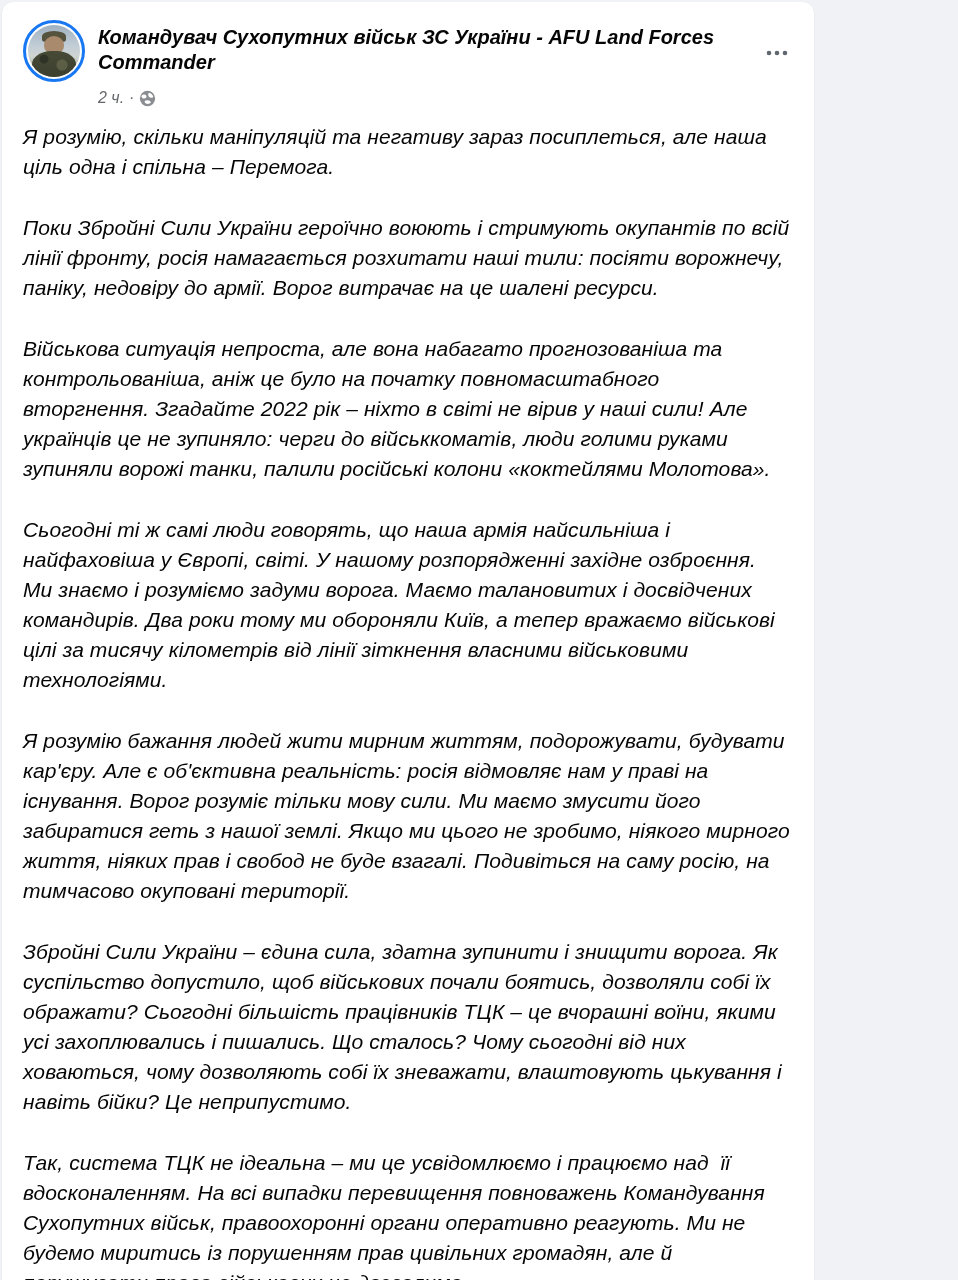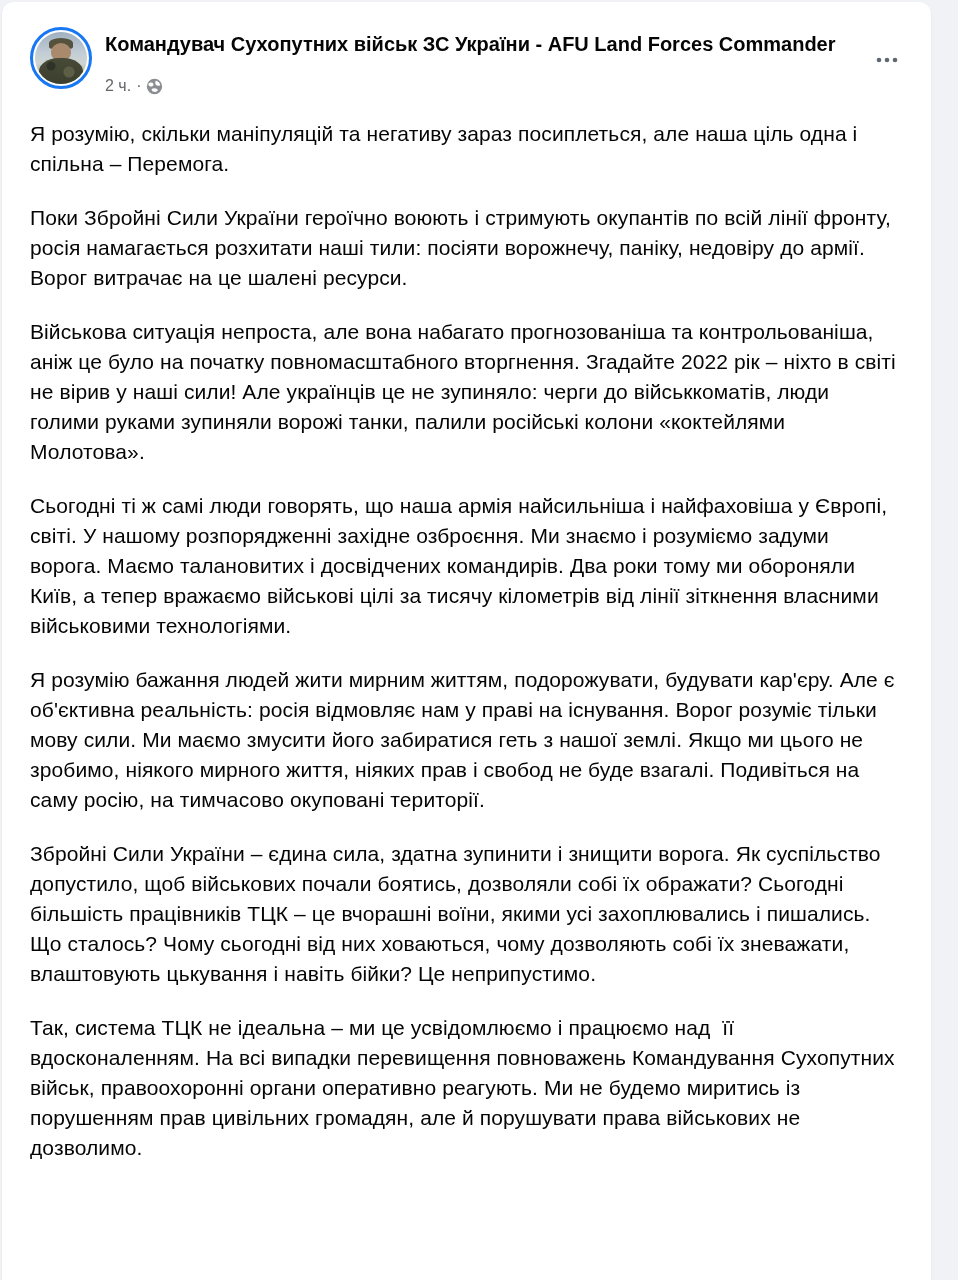--- a/index.html
+++ b/index.html
@@ -11,25 +11,26 @@
     font-family: "Liberation Sans", "DejaVu Sans", sans-serif;
   }
   .page {
     width: 958px;
     height: 1280px;
     background: #f0f2f5;
     padding: 2px 17px 0 2px;
   }
   .post-card {
     background: #ffffff;
-    width: 929px;
+    width: 812px;
     height: 1278px;
     border-radius: 12px 12px 0 0;
     box-shadow: 0 1px 2px rgba(0,0,0,0.08);
-    padding: 12px;
+    padding: 5px;
+    font-style: italic;
   }
   
   .post-header {
     display: flex;
     align-items: flex-start;
     padding: 13px 16px 4px 16px;
     position: relative;
   }
   .avatar-ring {
     width: 62px;
@@ -90,21 +91,21 @@
     line-height: 25px;
     font-weight: bold;
     color: #050505;
     text-decoration: none;
     display: inline-block;
     cursor: pointer;
   }
   .meta-row {
     display: flex;
     align-items: center;
-    margin-top: 19px;
+    margin-top: 13px;
     color: #65676b;
     font-size: 16px;
     line-height: 20px;
   }
   .meta-row .sep {
     margin: 0 5px;
   }
   .globe-icon { display: inline-flex; }
   .menu-button {
     position: absolute;
@@ -121,25 +122,25 @@
     cursor: pointer;
   }
   
   .post-body {
     padding: 2px 18px 0 16px;
   }
   .post-paragraph {
     font-size: 21px;
     line-height: 30px;
     color: #050505;
-    margin-top: 24px;
+    margin-top: 31px;
     white-space: pre-wrap;
     letter-spacing: 0.1px;
   }
-  .post-paragraph:first-child { margin-top: 17px; }
+  .post-paragraph:first-child { margin-top: 8px; }
 </style>
 </head>
 <body>
 
 <div class="page">
   <div class="post-card">
 
     <div class="post-header">
       <div class="avatar-ring">
         <div class="avatar-img">

